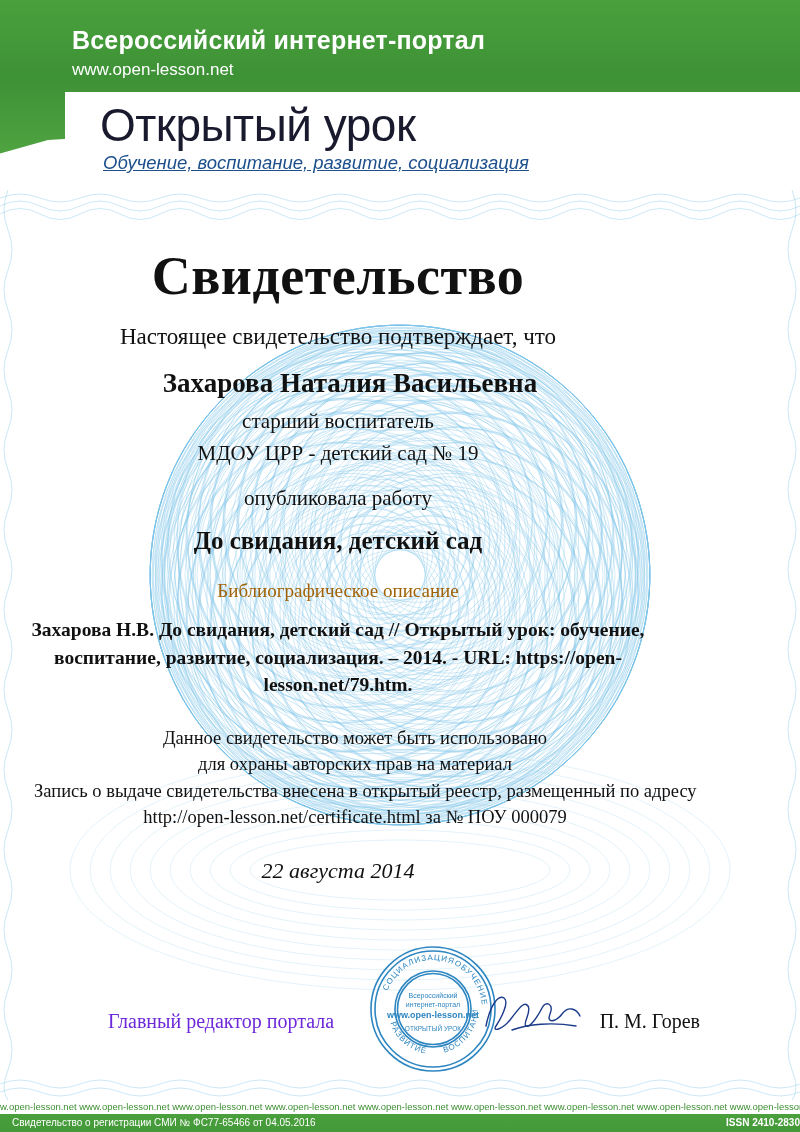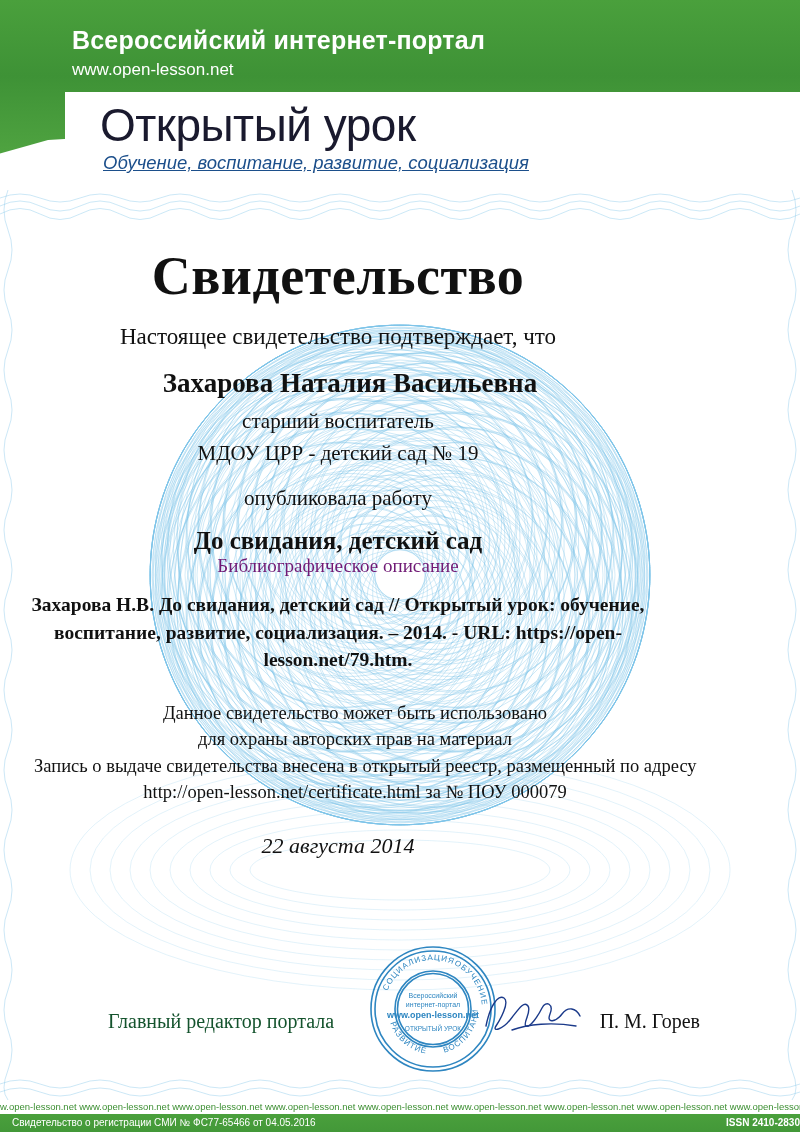--- a/index.html
+++ b/index.html
@@ -140,22 +140,23 @@
     font-size: 21px;
     color: #111111;
   }
   .work-title {
     margin-top: 16px;
     font-weight: bold;
     font-size: 25px;
     color: #111111;
   }
   .biblio-label {
+    margin-top: 25px;
     font-size: 19px;
-    color: #701a75;
+    color: #a16207;
   }
   .biblio-text {
     margin: 14px auto 0 auto;
     width: 620px;
     font-weight: bold;
     font-size: 19.5px;
     line-height: 1.42;
     color: #111111;
   }
   .note {
@@ -178,21 +179,21 @@
     left: 0;
     top: 1010px;
     width: 800px;
     height: 40px;
   }
   .sign-label {
     position: absolute;
     left: 108px;
     top: 0;
     font-size: 20px;
-    color: #14532d;
+    color: #6d28d9;
   }
   .sign-name {
     position: absolute;
     right: 100px;
     top: 0;
     font-size: 20px;
     color: #111111;
   }
 
   

